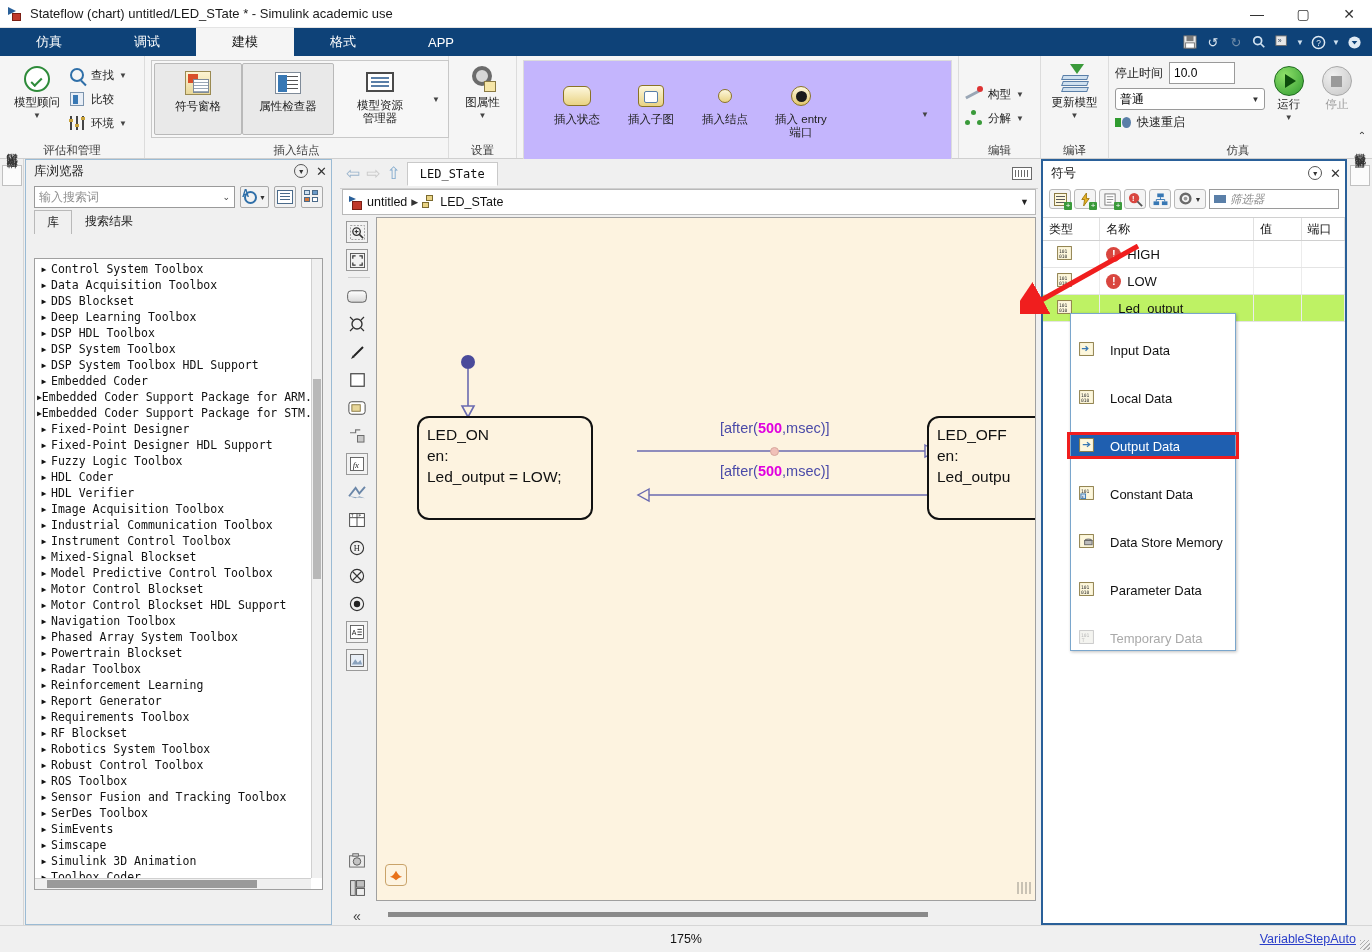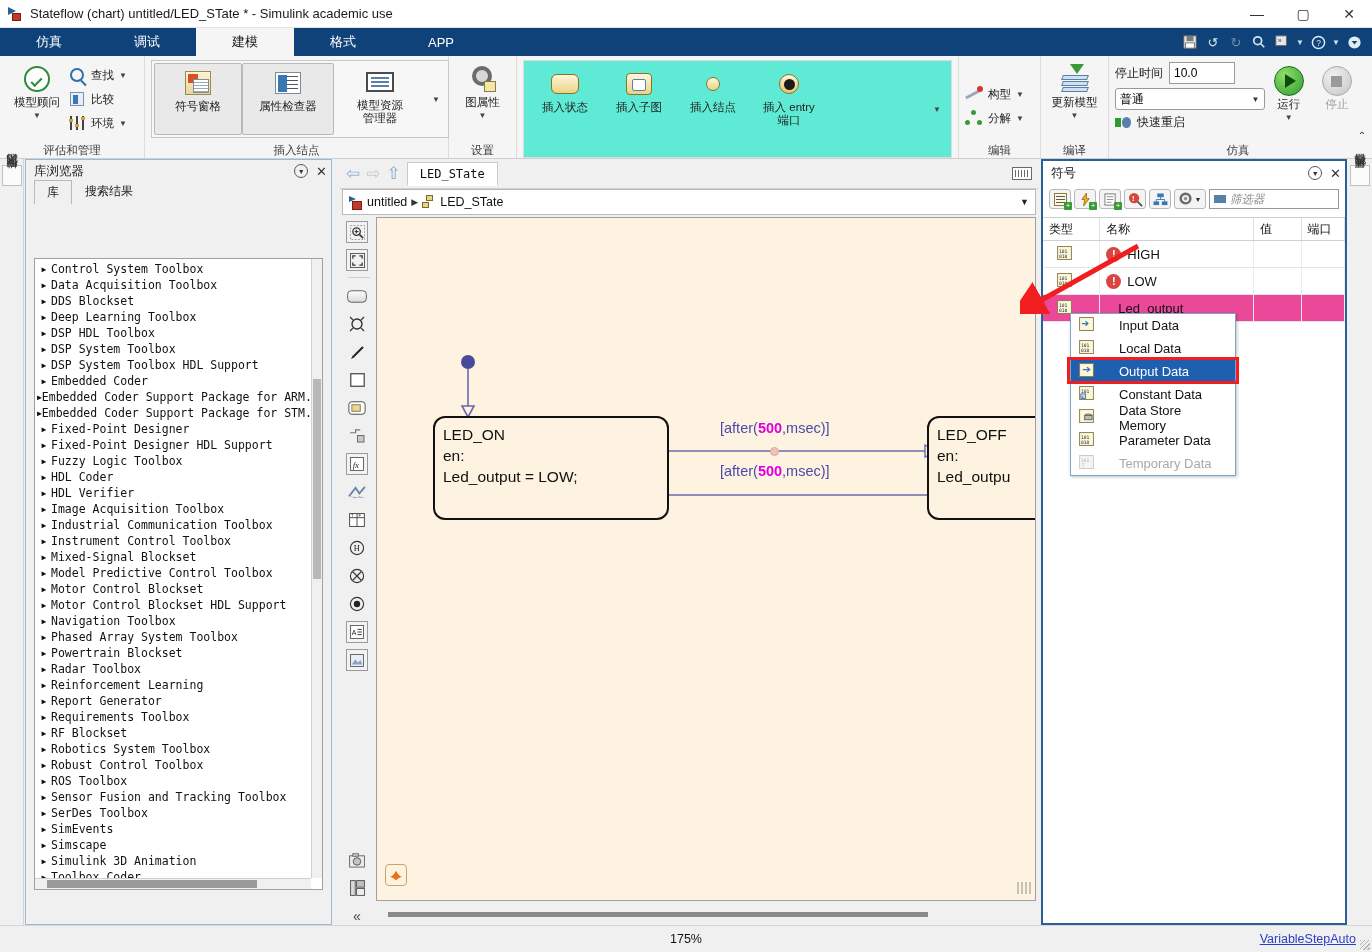--- a/index.html
+++ b/index.html
@@ -280,31 +280,31 @@
   .ico-funnel { width:0; height:0; border-left:6px solid #5a7fa8; border-right:6px solid #5a7fa8;
     border-top:8px solid #5a7fa8; }
   #sym-filter .ph { font-size:11.5px; color:#8a8a8a; font-style:italic; }
   #sym-table { position:absolute; left:0; right:0; top:56px; }
   #sym-head-row { display:flex; height:24px; border-top:1px solid #d0d0d0; border-bottom:1px solid #d0d0d0; }
   #sym-head-row div { font-size:12px; color:#111; display:flex; align-items:center; padding-left:6px;
     border-right:1px solid #e0e0e0; }
   .c-type { width:58px; } .c-name { width:156px; } .c-val { width:48px; } .c-port { width:44px; }
   .sym-row { display:flex; height:27px; border-bottom:1px solid #e4e4e4; align-items:stretch; }
   .sym-row > div { display:flex; align-items:center; padding-left:6px; border-right:1px solid #ececec; }
-  .sym-row.selected { background:#ec4899;justify-content:space-between; }
+  .sym-row.selected { background:#bef264;justify-content:space-between; }
   .err-badge { width:15px; height:15px; border-radius:50%; background:#d9463f; color:#fff;
     font-size:11px; font-weight:bold; display:flex; align-items:center; justify-content:center;
     margin-right:6px; }
   .sym-name-txt { font-size:13px; color:#111; }
 
   
   #ctx-menu { position:absolute; left:27px; top:152px; width:166px; background:#fff;
     border:1px solid #7aa6cc; box-shadow:1px 1px 3px rgba(0,0,0,.25); z-index:20; }
-  .ctx-item { height:23px; display:flex; align-items:center; gap:25px; padding:0 8px;
-    font-size:13px; color:#111; }
+  .ctx-item { height:23px; display:flex; align-items:center; gap:16px; padding:0 8px;
+    font-size:13px; color:#111;margin-top:25px; }
   .ctx-item.hi { background:#1f5fb0; color:#fff; }
   .ctx-item.disabled { color:#a9a9a9; }
   #ctx-hl { position:absolute; left:-4px; top:-3px; right:-4px; height:27px;
     border:3px solid #f01e1e; pointer-events:none; }
 
   
   #red-arrow { position:absolute; z-index:30; pointer-events:none; }
 
   
   #statusbar { position:absolute; left:0; right:0; bottom:0; height:27px; background:#f0f0f0;
@@ -458,21 +458,21 @@
         </div>
         <span>图属性</span>
         <span class="caret">▼</span>
       </div>
     </div>
     <div class="rg-title">设置</div>
   </div>
 
   <div class="rgroup" style="width:442px;">
     <div class="rg-body" style="align-items:stretch;">
-      <div style="display:flex;border:1px solid #dcdcdc;background:#5eead4;padding:4px;flex:1;">
+      <div style="display:flex;border:1px solid #dcdcdc;background:#c4b5fd;padding:16px;flex:1;">
         <div class="bigbtn" style="width:74px;height:74px;">
           <div class="glyph">
               <div class="ico-state"></div>
             </div>
           <span>插入状态</span>
         </div>
         <div class="bigbtn" style="width:74px;height:74px;">
           <div class="glyph">
               <div class="ico-sub"></div>
             </div>
@@ -585,20 +585,41 @@
   </div>
 
   <div id="libbrowser">
     <div id="lib-header">
       <div class="ttl">库浏览器</div>
       <div class="hdr-btns">
         <div class="circ-dd">▼</div>
         <div class="xclose">✕</div>
       </div>
     </div>
+    <div id="lib-search">
+      <div class="sbox">
+        <span class="ph">输入搜索词</span>
+        <span class="cc">⌄</span>
+      </div>
+      <div class="ibtn">
+        <div class="ico-searchopt"></div>
+        <span style="font-size:7px;color:#333;">▼</span>
+      </div>
+      <div class="ibtn">
+        <div class="ico-listview"></div>
+      </div>
+      <div class="ibtn">
+        <div class="ico-gridview">
+            <i></i>
+            <i></i>
+            <i></i>
+            <i></i>
+          </div>
+      </div>
+    </div>
     <div id="lib-tabs">
       <div class="lbtab active">库</div>
       <div class="lbtab">搜索结果</div>
     </div>
     <div id="lib-list-wrap">
       <div id="lib-list">
           <div class="lrow">
             <span class="tri">▶</span>
             <span>Control System Toolbox</span>
           </div>
@@ -923,21 +944,21 @@
         <line x1="91" y1="151" x2="91" y2="188" stroke="#6a6ab0" stroke-width="1.6"></line>
         <path d="M85 188 L97 188 L91 199 Z" fill="#fdf3e0" stroke="#6a6ab0" stroke-width="1.6"></path>
 
         <line x1="260" y1="233" x2="548" y2="233" stroke="#6a6ab0" stroke-width="1.4"></line>
         <path d="M548 227 L559 233 L548 239 Z" fill="#fdf3e0" stroke="#6a6ab0" stroke-width="1.4"></path>
 
         <line x1="272" y1="277" x2="556" y2="277" stroke="#6a6ab0" stroke-width="1.4"></line>
         <path d="M272 271 L261 277 L272 283 Z" fill="#fdf3e0" stroke="#6a6ab0" stroke-width="1.4"></path>
       </svg>
 
-      <div class="state" style="left:40px; top:198px; width:236px; height:104px;margin-left:16px;">
+      <div class="state" style="left:40px; top:198px; width:176px; height:104px;">
         <div>LED_ON</div>
         <div>en:</div>
         <div>Led_output = LOW;</div>
       </div>
 
       <div class="state" style="left:550px; top:198px; width:220px; height:104px;">
         <div>LED_OFF</div>
         <div>en:</div>
         <div>Led_outpu</div>
       </div>

